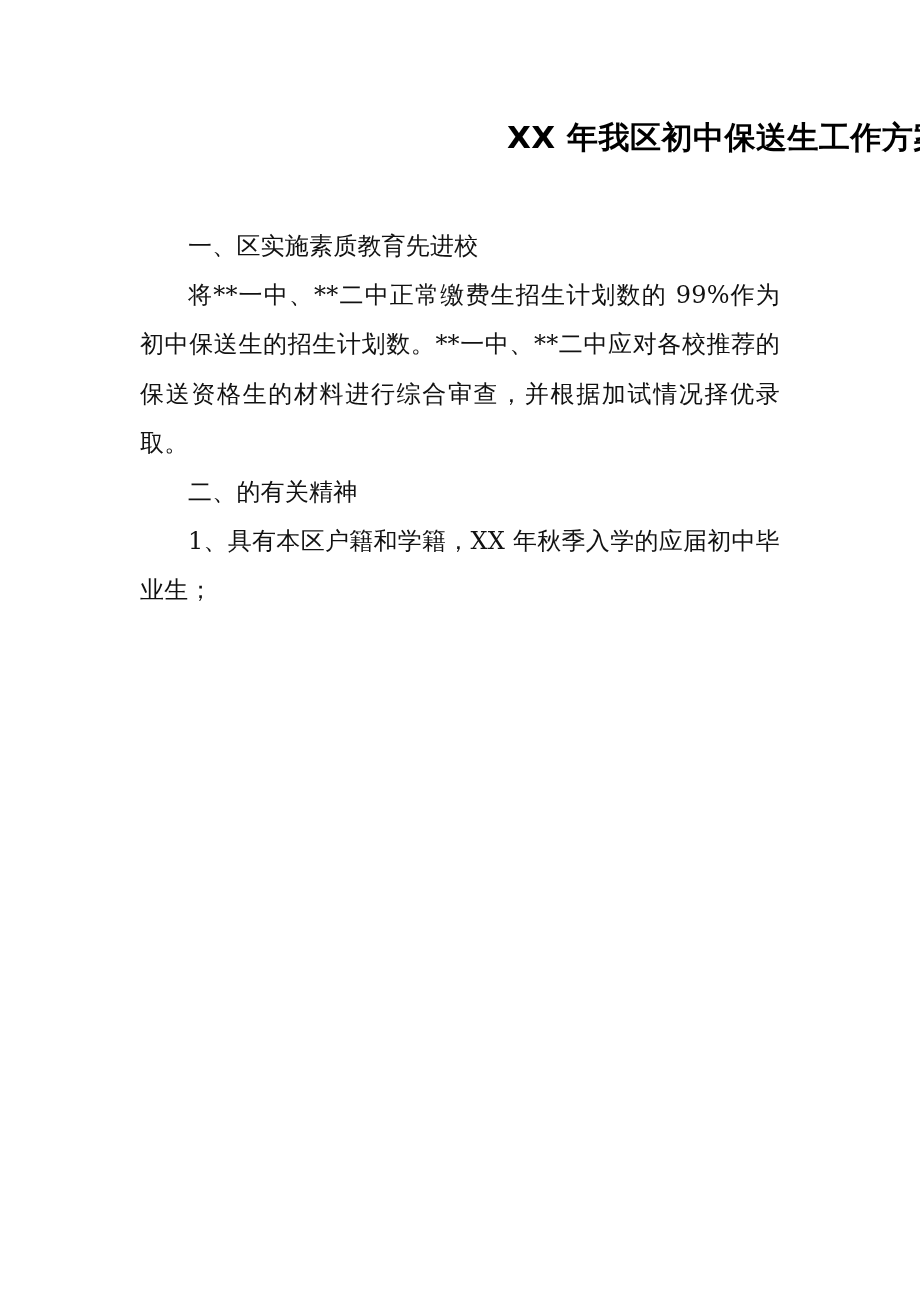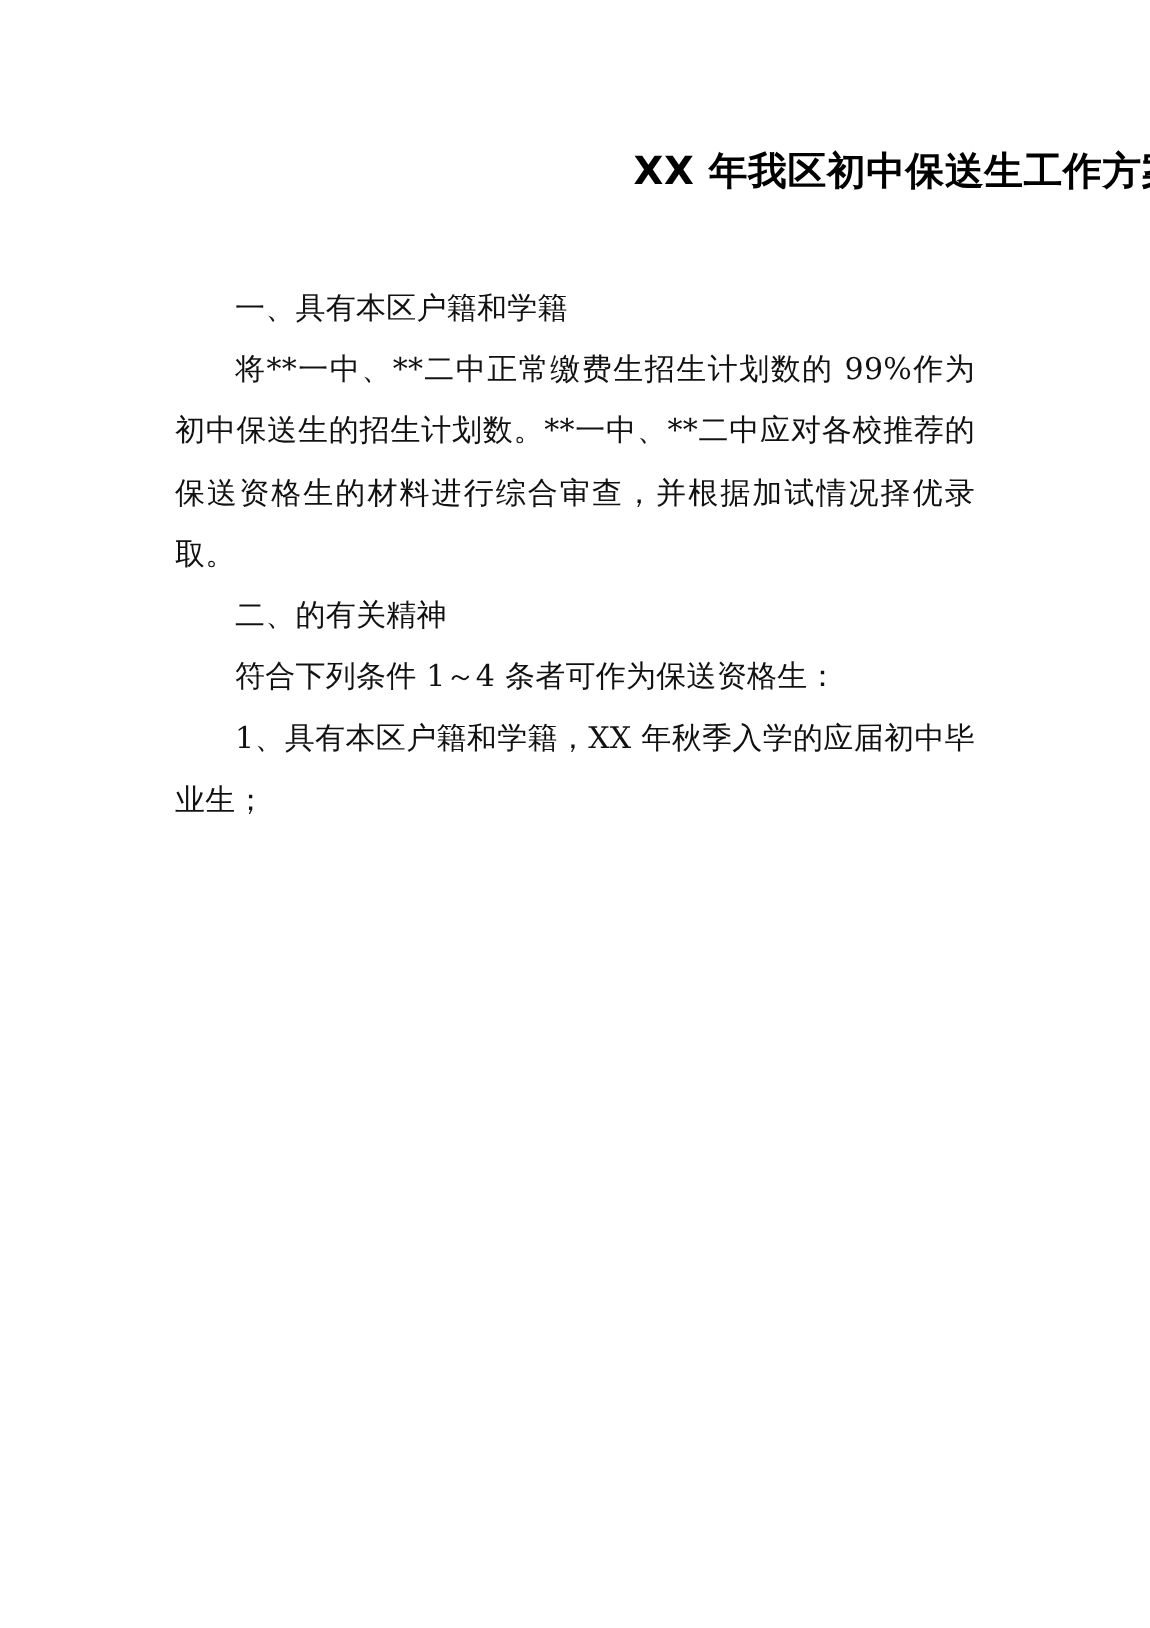--- a/index.html
+++ b/index.html
@@ -44,19 +44,18 @@
       text-align: justify;
     }
   </style>
 </head>
 <body>
 
 <div class="page">
   <div class="title">XX 年我区初中保送生工作方案</div>
 
   <div class="body-text">
-    <p class="para">一、具有本区户籍和学籍</p>
+    <p class="para">一、区实施素质教育先进校</p>
     <p class="para">将**一中、**二中正常缴费生招生计划数的 99%作为初中保送生的招生计划数。**一中、**二中应对各校推荐的保送资格生的材料进行综合审查，并根据加试情况择优录取。</p>
     <p class="para">二、的有关精神</p>
-    <p class="para">符合下列条件 1～4 条者可作为保送资格生：</p>
     <p class="para">1、具有本区户籍和学籍，XX 年秋季入学的应届初中毕业生；</p>
   </div>
 </div>
 
 </body></html>

